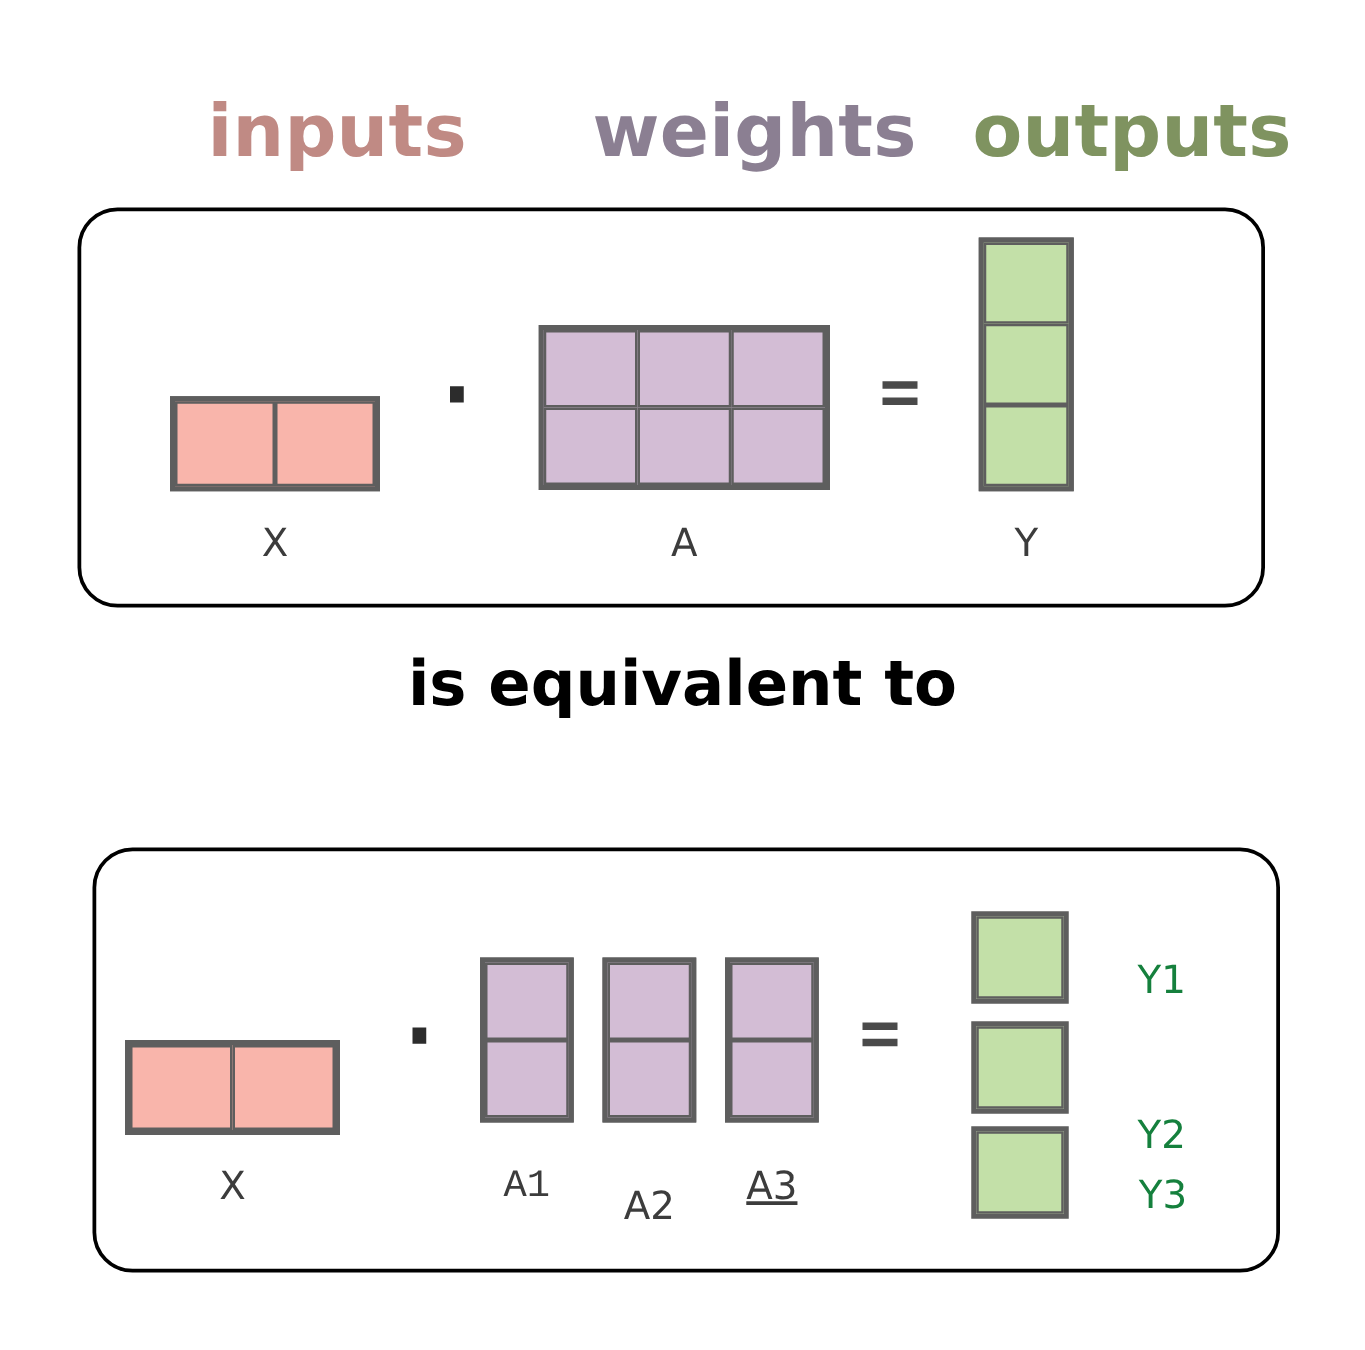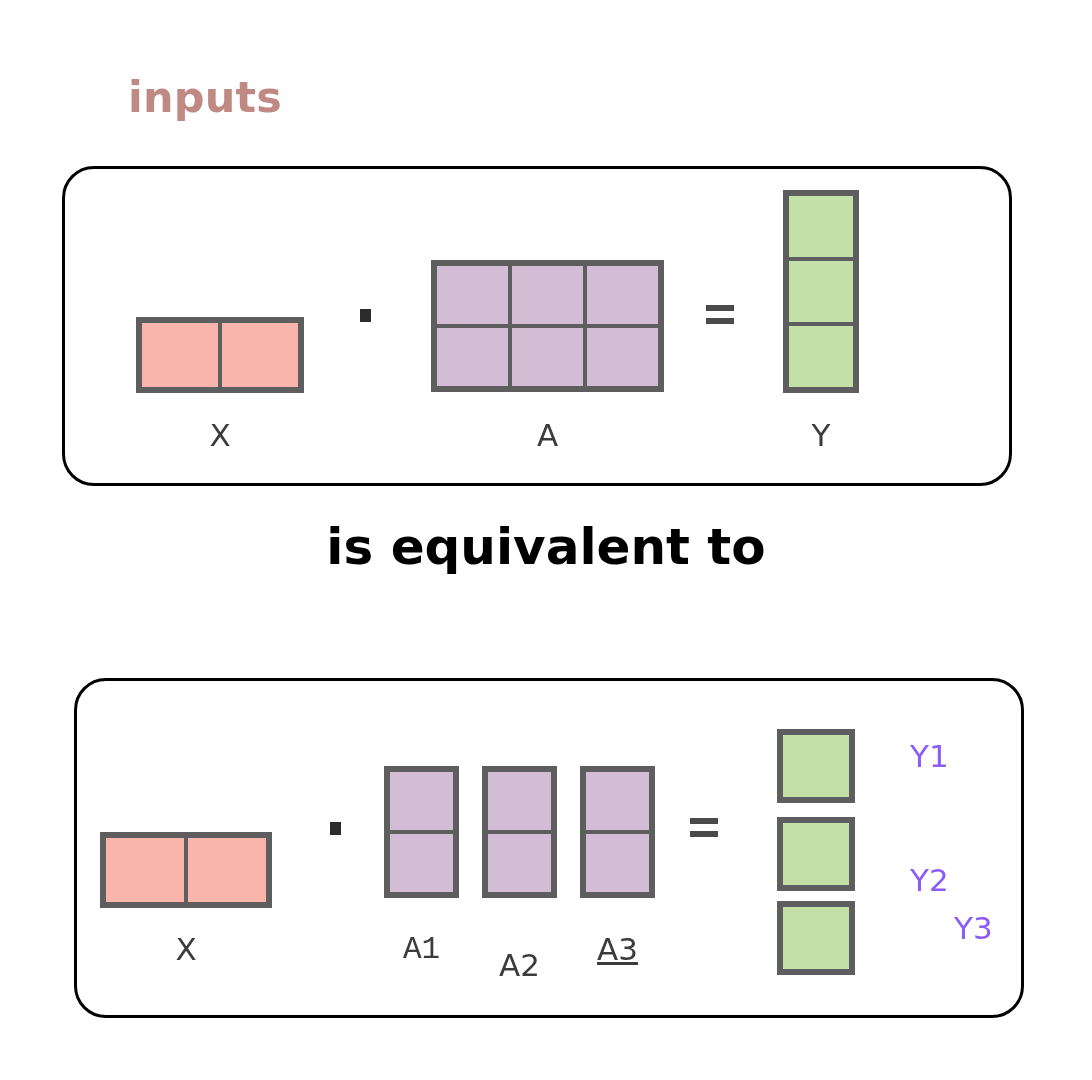--- a/index.html
+++ b/index.html
@@ -20,25 +20,26 @@
   
   #legend {
     position: absolute;
     left: 0;
     top: 64px;
     width: 1092px;
     height: 60px;
   }
   .legend-label {
     position: absolute;
-    font-size: 43px;
+    font-size: 58px;
     font-weight: 600;
     letter-spacing: 0.2px;
     white-space: nowrap;
     line-height: 1;
+    margin-left: 38px;
   }
   #legend-inputs  { left: 128px; top: 12px; }
   #legend-weights { left: 436px; top: 12px; }
   #legend-outputs { left: 740px; top: 12px; }
 
   
   .panel {
     position: absolute;
     box-sizing: border-box;
     border: 3px solid #000000;
@@ -83,23 +84,24 @@
     position: absolute;
     font-size: 31px;
     color: #3c3c3c;
     text-align: center;
     white-space: nowrap;
     line-height: 1;
   }
   .side-label {
     position: absolute;
     font-size: 31px;
-    color: #8b5cf6;
+    color: #15803d;
     white-space: nowrap;
     line-height: 1;
+    margin-top: 28px;
   }
 
   
   .op-dot {
     position: absolute;
     width: 11px;
     height: 13px;
     background: #2c2c2c;
   }
   .op-eq {
@@ -161,30 +163,32 @@
     left: 777px;
     grid-template-columns: 70px;
     grid-template-rows: 66px;
   }
   #matrix-y1 { top: 729px; }
   #matrix-y2 { top: 817px; }
   #matrix-y3 { top: 901px; }
 
   #label-y1 { left: 910px; top: 741px; }
   #label-y2 { left: 910px; top: 865px; }
-  #label-y3 { left: 954px; top: 913px; }
+  #label-y3 { left: 911px; top: 913px; }
 
   #dot-bottom { left: 330px; top: 822px; }
   #eq-bottom  { left: 690px; top: 818px; }
 </style>
 </head>
 <body>
 
 <div id="legend">
   <div class="legend-label" id="legend-inputs" style="color: rgb(192, 138, 132);">inputs</div>
+  <div class="legend-label" id="legend-weights" style="color: rgb(139, 127, 146);">weights</div>
+  <div class="legend-label" id="legend-outputs" style="color: rgb(127, 147, 96);">outputs</div>
 </div>
 
 <div class="panel" id="panel-top"></div>
 
 <div class="matrix" id="matrix-x-top">
   <div class="cell input"></div>
   <div class="cell input"></div>
 </div>
 <div class="glyph-label" id="label-x-top">X</div>
 

